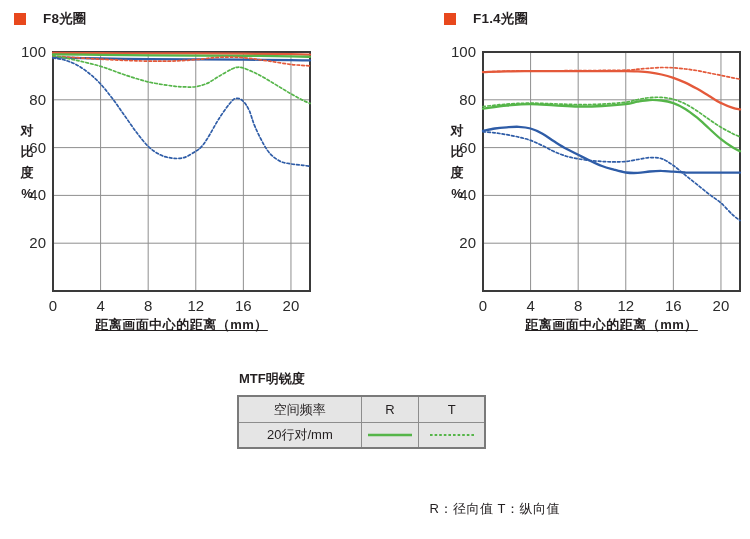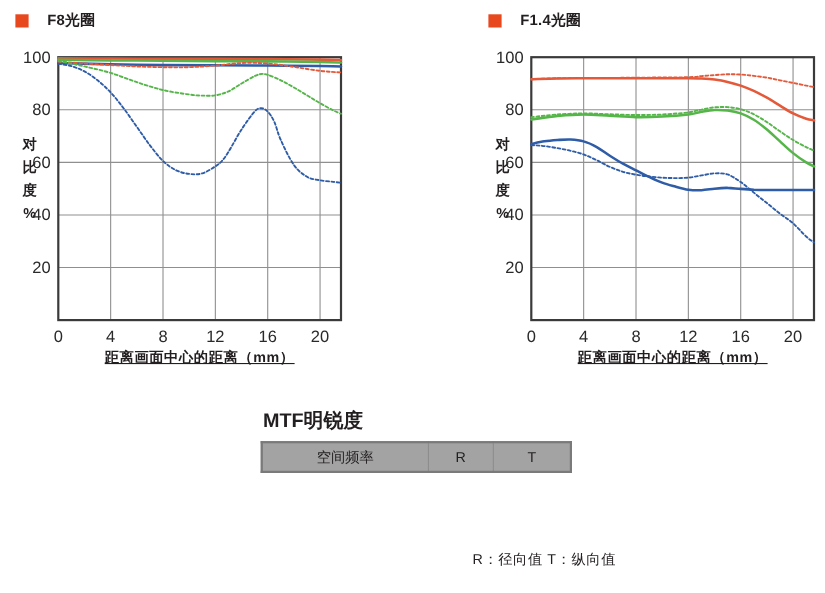--- a/index.html
+++ b/index.html
@@ -9,22 +9,22 @@
   .panel-title{position:absolute;left:4px;top:2px;display:flex;align-items:center;gap:17px;}
   .title-square{width:12px;height:12px;background:#e8481d;display:inline-block;}
   .title-text{font-size:13.5px;font-weight:700;letter-spacing:.2px;}
   .chart-svg{position:absolute;left:0;top:32px;}
   svg text{font-family:"Liberation Sans","DejaVu Sans",sans-serif;fill:#2a2a2a;}
   .ylabel{position:absolute;left:9px;top:112px;width:16px;
           font-size:13px;font-weight:700;line-height:21px;text-align:center;}
   .xlabel{position:absolute;left:43px;top:308px;width:257px;text-align:center;
           font-size:13px;font-weight:700;letter-spacing:.5px;text-decoration:underline;}
   .table-block{position:absolute;left:237px;top:370px;width:287px;}
-  .table-title{font-size:18px;font-weight:700;margin:0 0 7px 2px;}
-  table.mtf{border-collapse:collapse;width:283px;background:#a3a3a3;}
+  .table-title{font-size:13px;font-weight:700;margin:0 0 7px 2px;}
+  table.mtf{border-collapse:collapse;width:249px;background:#e5e5e5;}
   table.mtf th,table.mtf td{border:1px solid #8d8d8d;text-align:center;
           font-size:13px;font-weight:400;padding:0;height:24px;vertical-align:middle;}
   table.mtf{border:2px solid #7a7a7a;}
   table.mtf th{height:25px;font-weight:400;}
   .col-freq{width:152px;}
   .col-r{width:59px;}
   .col-t{width:70px;}
   .swatch{display:block;margin:0 auto;}
   .footnote{position:absolute;left:330px;top:500px;width:230px;text-align:right;
             font-size:13px;font-weight:400;letter-spacing:.5px;}
@@ -122,17 +122,30 @@
   <div class="table-title">MTF明锐度</div>
   <table class="mtf">
     <thead>
       <tr>
         <th class="col-freq">空间频率</th>
         <th class="col-r">R</th>
         <th class="col-t">T</th>
       </tr>
     </thead>
     <tbody id="legend-body">
+        <tr>
+          <td>20行对/mm</td>
+          <td>
+            <svg width="50" height="8" class="swatch">
+              <line x1="3" y1="4" x2="47" y2="4" stroke="#55b549" stroke-width="2.6"></line>
+            </svg>
+          </td>
+          <td>
+            <svg width="50" height="8" class="swatch">
+              <line x1="3" y1="4" x2="47" y2="4" stroke="#55b549" stroke-width="2" stroke-dasharray="2.6 2"></line>
+            </svg>
+          </td>
+        </tr>
       </tbody>
   </table>
 </div>
 
 <div class="footnote">R：径向值  T：纵向值</div>
 
 </body></html>

